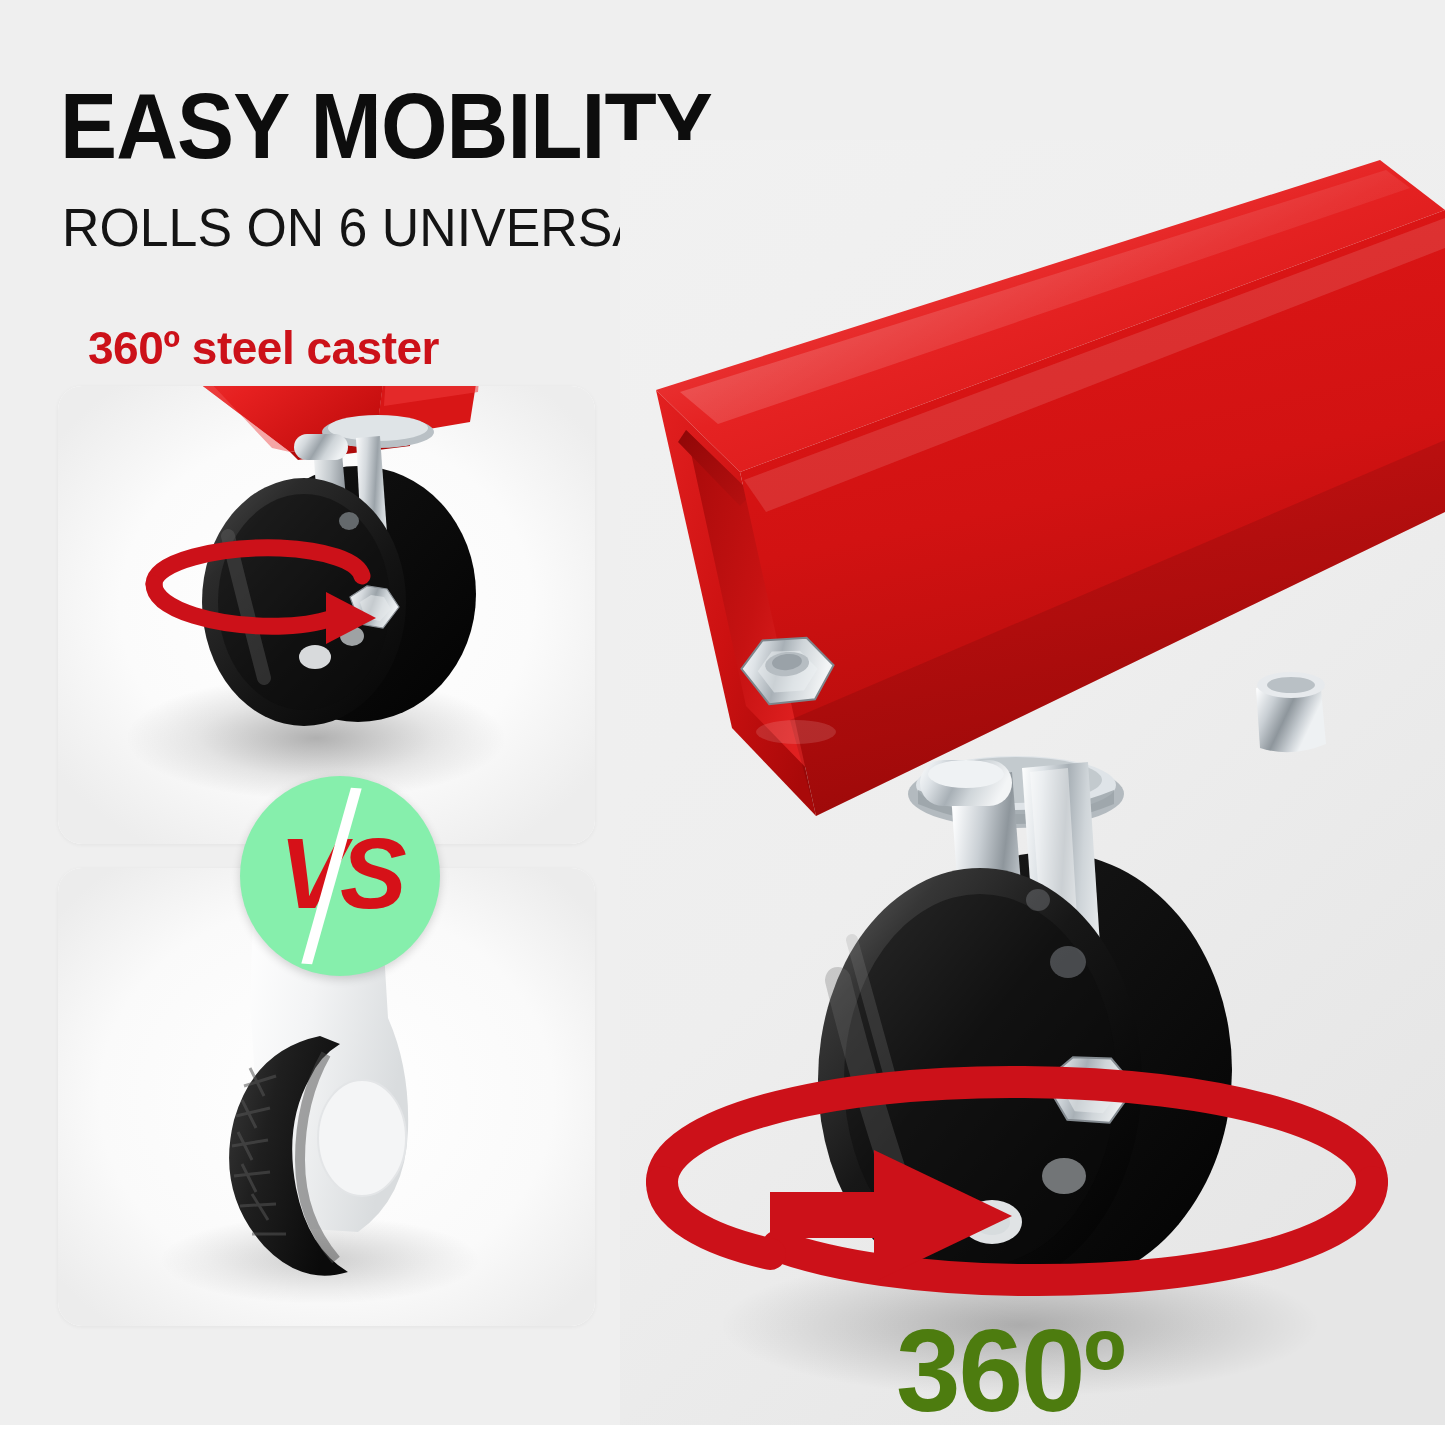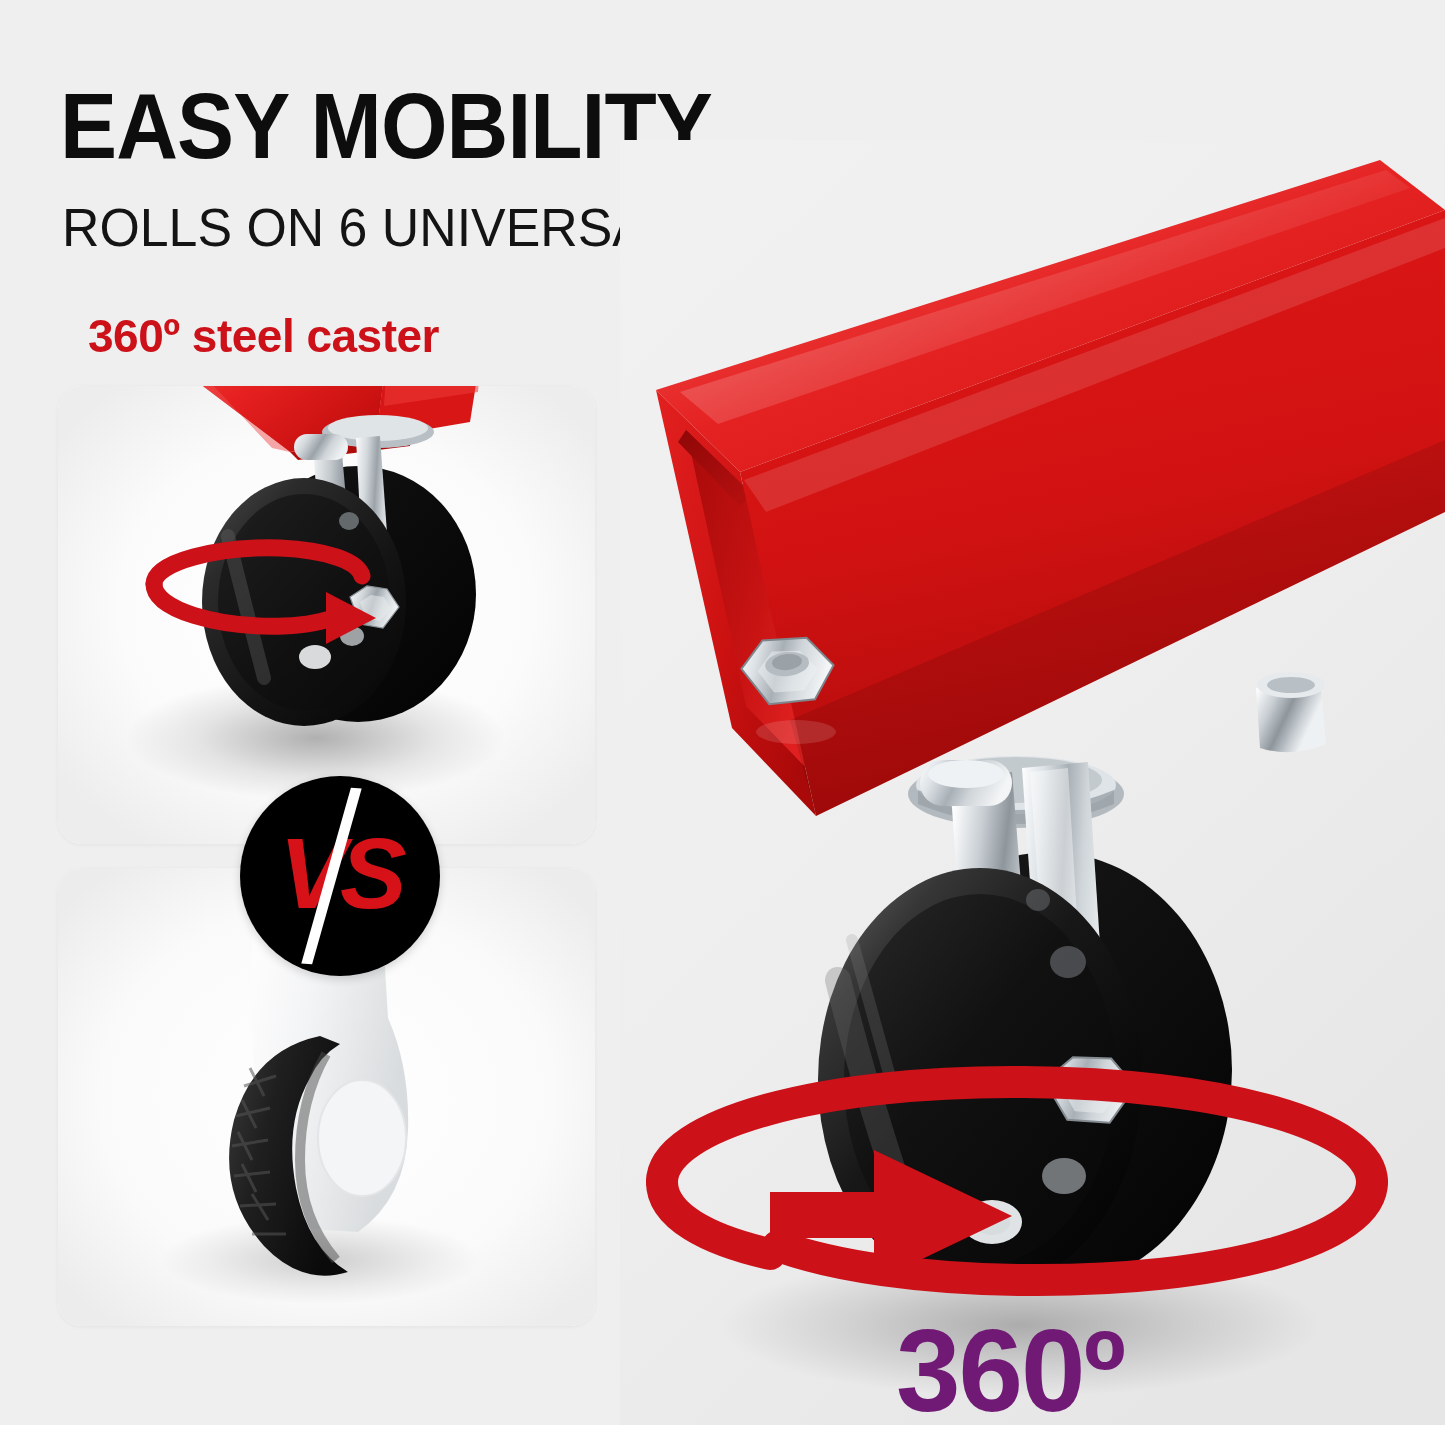--- a/index.html
+++ b/index.html
@@ -43,21 +43,21 @@
     color: #141414;
     transform: scaleX(0.96);
     transform-origin: left top;
     white-space: nowrap;
   }
 
   
   #caster-label-top {
     position: absolute;
     left: 88px;
-    top: 310px;
+    top: 322px;
     font-family: "Liberation Sans", sans-serif;
     font-weight: 700;
     font-size: 46px;
     line-height: 52px;
     color: #cc1119;
     letter-spacing: -0.5px;
     white-space: nowrap;
   }
   #caster-label-bottom {
     position: absolute;
@@ -74,21 +74,21 @@
 
   
   #big-360 {
     position: absolute;
     left: 896px;
     top: 1312px;
     font-family: "Liberation Sans", sans-serif;
     font-weight: 700;
     font-size: 116px;
     line-height: 118px;
-    color: #701a75;
+    color: #4d7c0f;
     letter-spacing: -2px;
     white-space: nowrap;
   }
 
   
   .compare-card {
     position: absolute;
     background: #ffffff;
     border-radius: 24px;
     overflow: hidden;
@@ -100,21 +100,21 @@
   .card-inner { position: absolute; inset: 0; }
 
   
   #vs-badge {
     position: absolute;
     left: 240px;
     top: 776px;
     width: 200px;
     height: 200px;
     border-radius: 50%;
-    background: #000000;
+    background: #86efac;
     box-shadow: 0 3px 10px rgba(0,0,0,0.16);
     z-index: 40;
   }
   #vs-badge .vs-text {
     position: absolute;
     left: 0; top: 0; right: 0; bottom: 0;
     display: flex;
     align-items: center;
     justify-content: center;
     font-family: "Liberation Sans", sans-serif;

